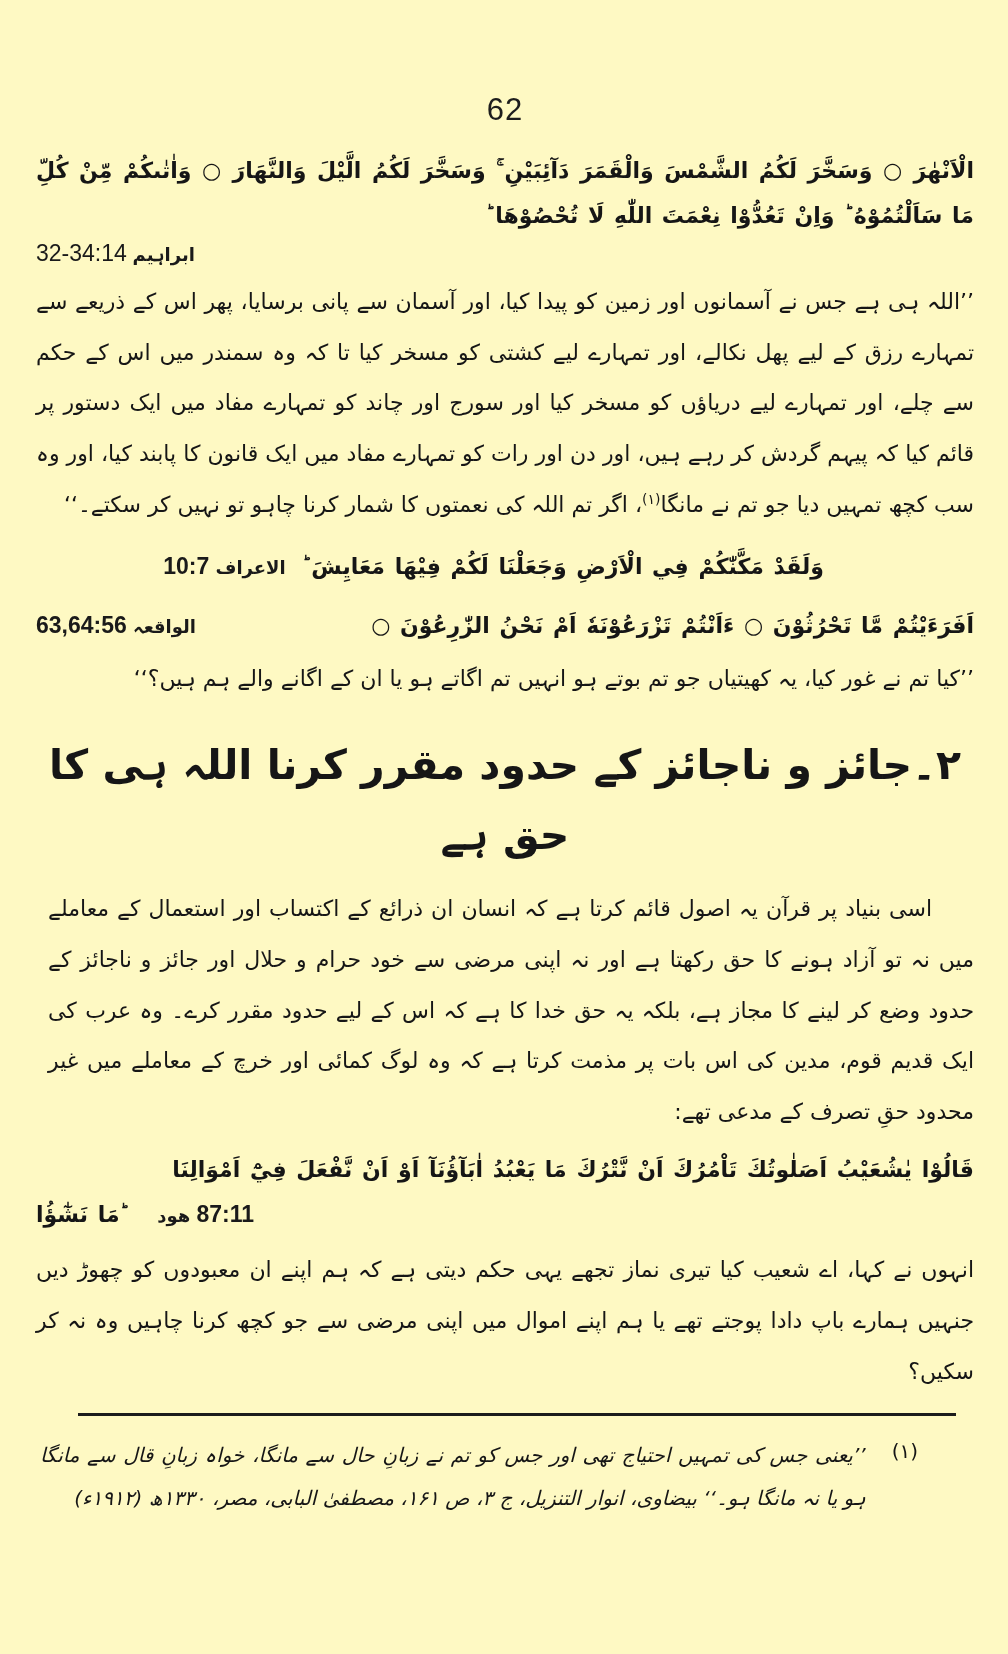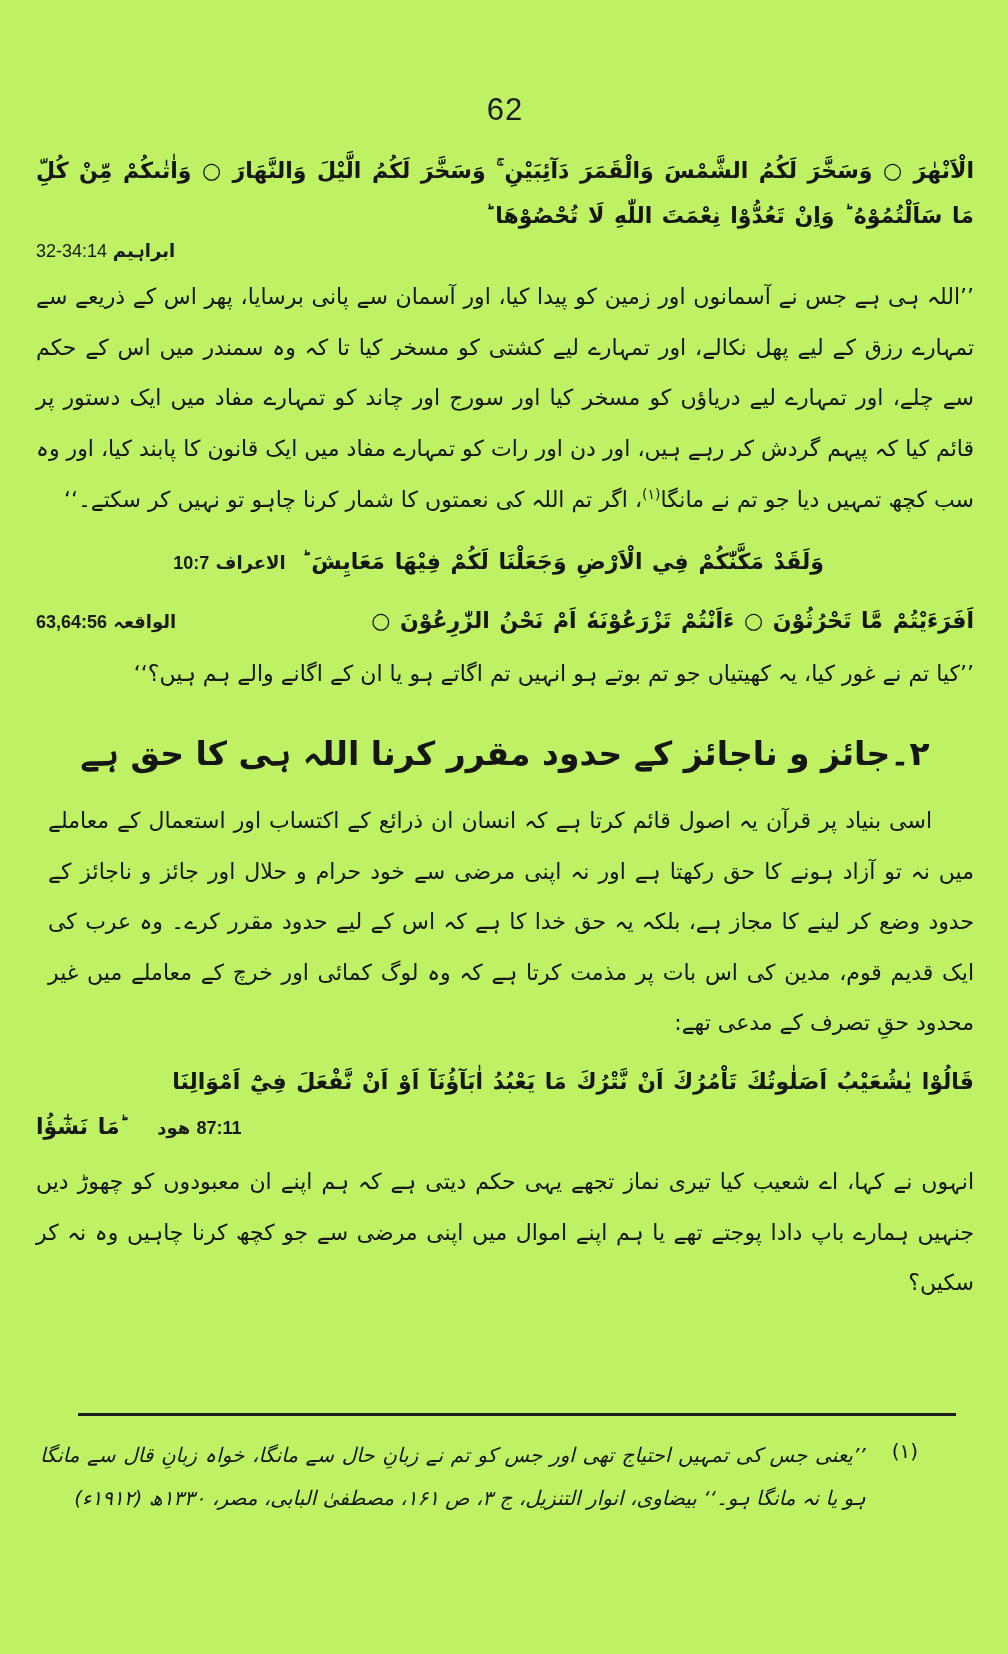--- a/index.html
+++ b/index.html
@@ -1,19 +1,19 @@
 <!DOCTYPE html>
 <html lang="ur" dir="rtl"><head>
 <meta charset="utf-8">
 <style>
   html,body{margin:0;padding:0;background:#8a8a8a;}
   .page{
     width:1008px;height:1654px;
     margin:0 auto;
-    background:#bef264;
+    background:#fef9c3;
     color:#161616;
     box-sizing:border-box;
     padding:92px 34px 130px 36px;
     direction:rtl;
     font-family:"DejaVu Sans",sans-serif;
     overflow:hidden;
     display:flex;flex-direction:column;
     position:relative;
   }
   .page-number{
@@ -42,21 +42,21 @@
   .ref{
     font-size:18px;
     font-weight:700;
     white-space:nowrap;
     color:#1a1a1a;
   }
   .num{
     direction:ltr;
     unicode-bidi:isolate;
     font-family:"Liberation Sans",sans-serif;
-    font-size:18px;
+    font-size:23px;
   }
   .urdu{
     font-size:22px;
     line-height:2.3;
     text-align:justify;
     margin:0 0 6px 0;
   }
   .fn-ref{
     font-size:14px;
     vertical-align:super;
@@ -73,21 +73,21 @@
   .verse-row .arabic{text-align:left;}
   .verse4-end{
     direction:ltr;
     display:flex;
     align-items:baseline;
     gap:28px;
     justify-content:flex-start;
     margin:0 0 8px 0;
   }
   .section-heading{
-    font-size:33px;
+    font-size:41px;
     font-weight:700;
     text-align:center;
     margin:20px 0 14px 0;
     line-height:1.7;
   }
   .body-para{
     font-size:22px;
     line-height:2.3;
     text-align:justify;
     text-indent:42px;

